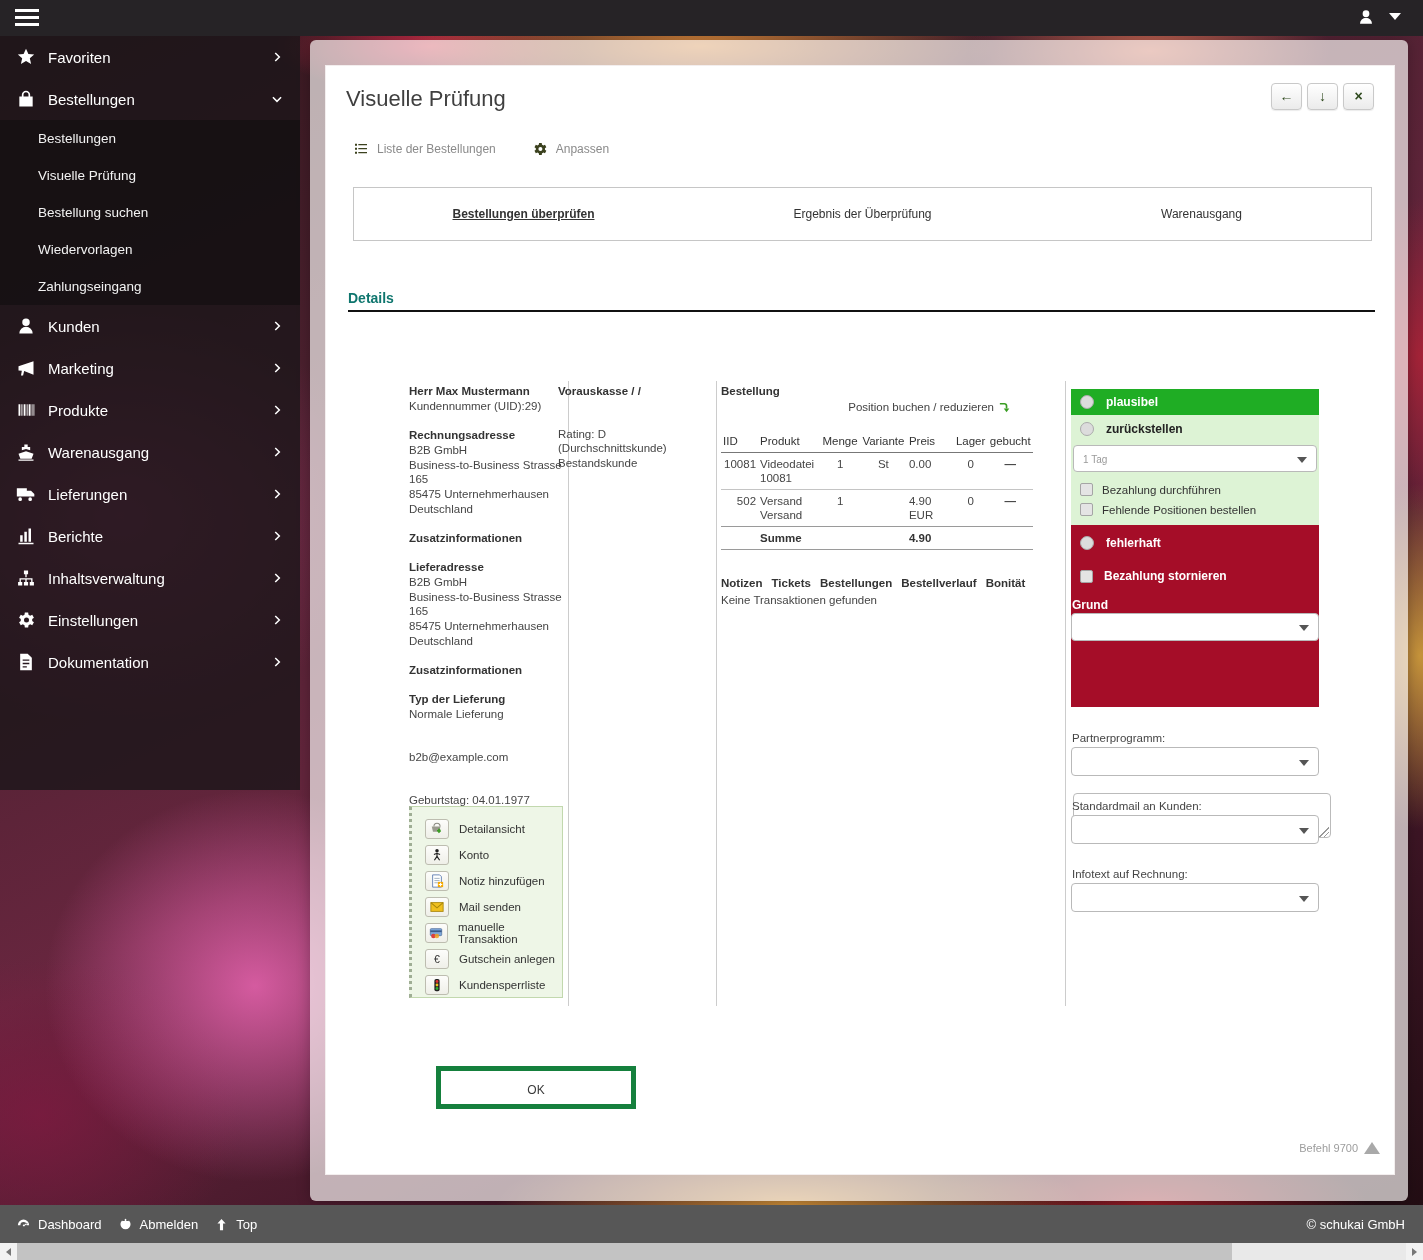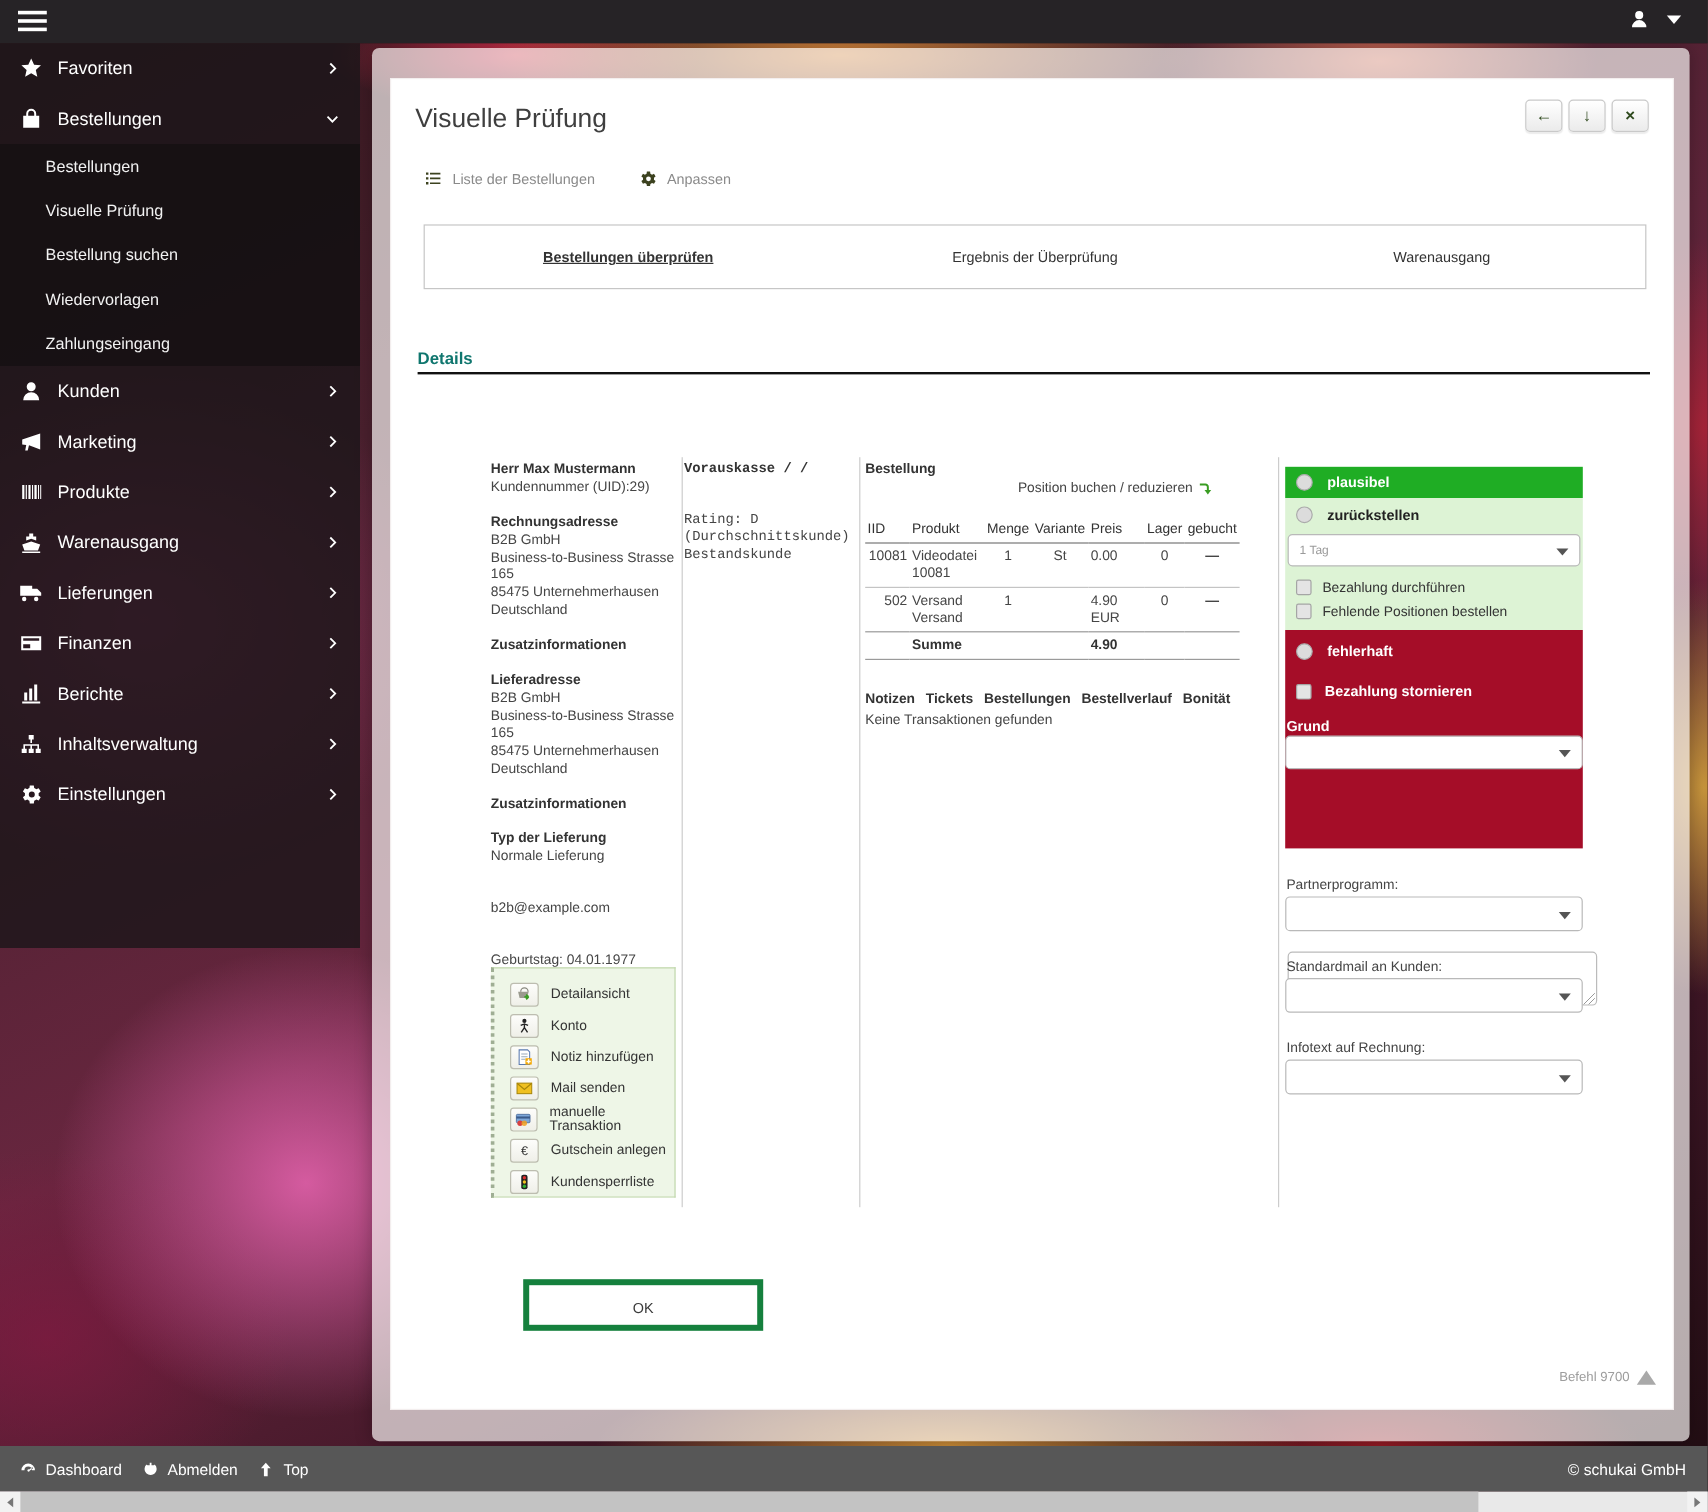--- a/index.html
+++ b/index.html
@@ -230,29 +230,20 @@
       <span class="ico"><svg viewBox="0 0 24 24">
             <path d="M1 5h12v10H1zM13 8h5l4 4v3h-9zM5 16a2.2 2.2 0 110 4.4A2.2 2.2 0 015 16zm12 0a2.2 2.2 0 110 4.4 2.2 2.2 0 010-4.4z"></path>
           </svg></span>
       <span class="lbl">Lieferungen</span>
       <span class="chev"><svg viewBox="0 0 24 24">
             <path d="M9 5l7 7-7 7"></path>
           </svg></span>
     </div>
     <div class="sbitem">
       <span class="ico"><svg viewBox="0 0 24 24">
-            <path fill-rule="evenodd" d="M2 5h20v14H2zm2 2v2.6h16V7zm0 6v4h7v-4z"></path>
-          </svg></span>
-      <span class="lbl">Finanzen</span>
-      <span class="chev"><svg viewBox="0 0 24 24">
-            <path d="M9 5l7 7-7 7"></path>
-          </svg></span>
-    </div>
-    <div class="sbitem">
-      <span class="ico"><svg viewBox="0 0 24 24">
             <path d="M3 20h18v1.8H3zM5 11h3v8H5zM10 7h3v12h-3zM15 3h3v16h-3z"></path>
           </svg></span>
       <span class="lbl">Berichte</span>
       <span class="chev"><svg viewBox="0 0 24 24">
             <path d="M9 5l7 7-7 7"></path>
           </svg></span>
     </div>
     <div class="sbitem">
       <span class="ico"><svg viewBox="0 0 24 24">
             <path d="M9.5 3h5v4.5h-5zM11.2 7.5h1.6V11h-1.6zM4.2 12.3h15.6v1.4H4.2zM4.2 13.7h1.6v3h-1.6zM18.2 13.7h1.6v3h-1.6zM11.2 13.7h1.6v3h-1.6zM2.5 16.7h5V21h-5zM9.5 16.7h5V21h-5zM16.5 16.7h5V21h-5z"></path>
@@ -260,20 +251,29 @@
       <span class="lbl">Inhaltsverwaltung</span>
       <span class="chev"><svg viewBox="0 0 24 24">
             <path d="M9 5l7 7-7 7"></path>
           </svg></span>
     </div>
     <div class="sbitem">
       <span class="ico"><svg viewBox="0 0 24 24">
             <path fill-rule="evenodd" d="M19.4 13.2a7.4 7.4 0 000-2.4l2.1-1.6-2-3.4-2.5 1a7.4 7.4 0 00-2-1.2L14.6 3h-4l-.4 2.6a7.4 7.4 0 00-2 1.2l-2.5-1-2 3.4 2.1 1.6a7.4 7.4 0 000 2.4l-2.1 1.6 2 3.4 2.5-1a7.4 7.4 0 002 1.2l.4 2.6h4l.4-2.6a7.4 7.4 0 002-1.2l2.5 1 2-3.4zM12.6 15a3 3 0 110-6 3 3 0 010 6z"></path>
           </svg></span>
       <span class="lbl">Einstellungen</span>
+      <span class="chev"><svg viewBox="0 0 24 24">
+            <path d="M9 5l7 7-7 7"></path>
+          </svg></span>
+    </div>
+    <div class="sbitem">
+      <span class="ico"><svg viewBox="0 0 24 24">
+            <path fill-rule="evenodd" d="M5 2h9l5 5v15H5zm3 7h8v1.6H8zm0 4h8v1.6H8zm0 4h5v1.6H8z"></path>
+          </svg></span>
+      <span class="lbl">Dokumentation</span>
       <span class="chev"><svg viewBox="0 0 24 24">
             <path d="M9 5l7 7-7 7"></path>
           </svg></span>
     </div>
   </div>
 
   <div class="frost"></div>
 
   <div class="panel">
     <div class="ptitle">Visuelle Prüfung</div>
@@ -338,21 +338,21 @@
       <p><b>Zusatzinformationen</b></p>
       <div class="gap"></div>
       <p><b>Typ der Lieferung</b></p>
       <p>Normale Lieferung</p>
       <div class="biggap"></div>
       <p>b2b@example.com</p>
       <div class="biggap"></div>
       <p>Geburtstag: 04.01.1977</p>
     </div>
 
-    <div class="col" style="left:244px; width:140px;font-family:Liberation Mono, monospace;">
+    <div class="col" style="left:232px; width:140px;">
       <p><b>Vorauskasse / /</b></p>
       <div class="biggap"></div>
       <p>Rating: D (Durchschnittskunde)</p>
       <p>Bestandskunde</p>
     </div>
 
     <div class="col" style="left:395px; width:318px;">
       <span class="ordertitle">Bestellung</span>
       <span class="booklink">
         <span>Position buchen / reduzieren</span>

